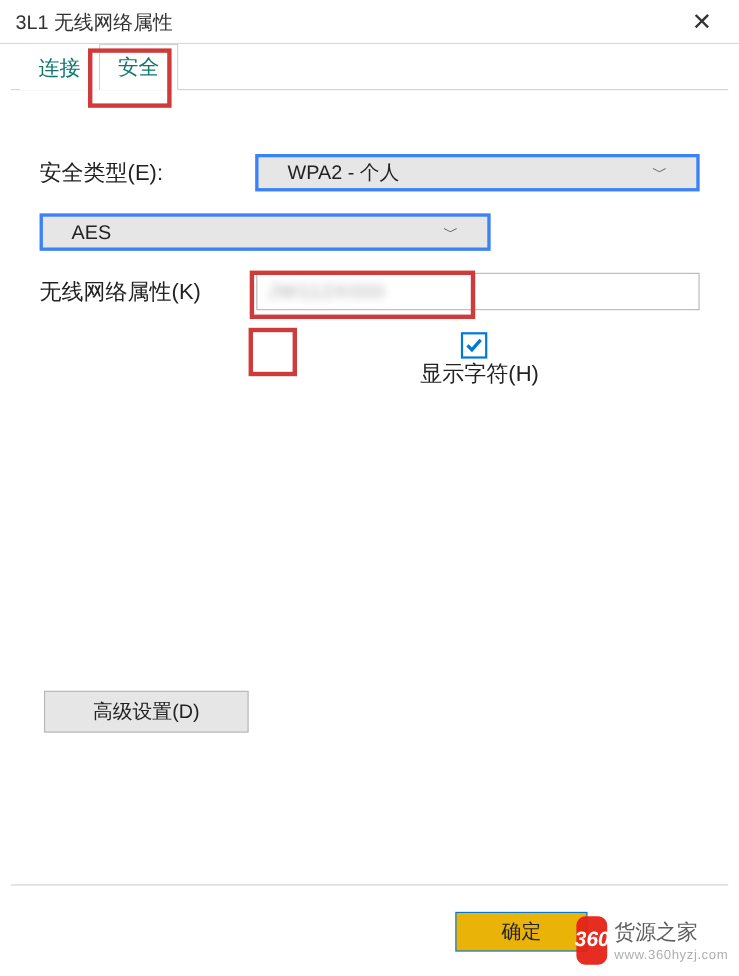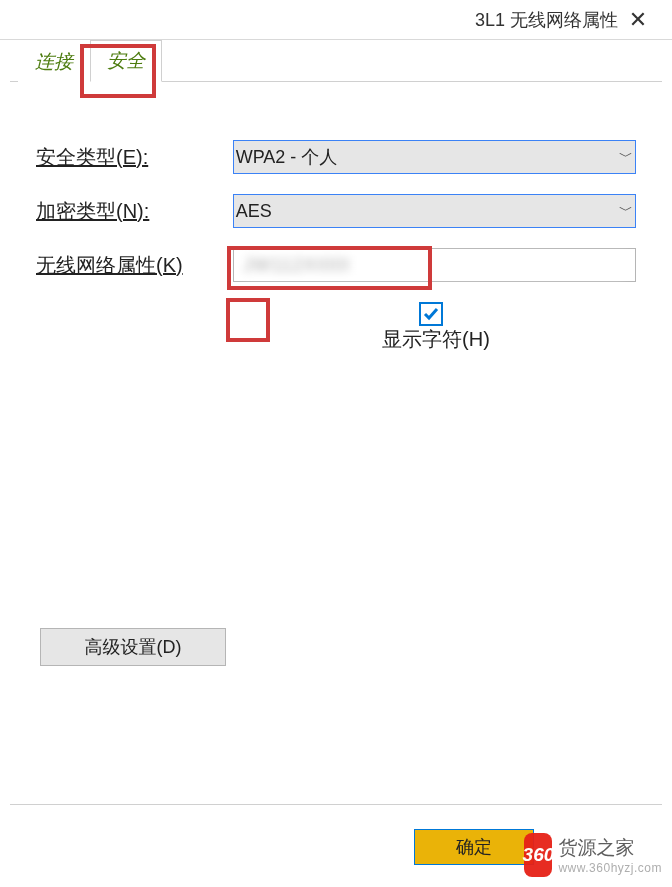--- a/index.html
+++ b/index.html
@@ -1,36 +1,36 @@
 <!DOCTYPE html>
 <html><head>
   <meta charset="utf-8">
   <style>
     * { margin: 0; padding: 0; box-sizing: border-box; font-family: "Microsoft YaHei", "Segoe UI", sans-serif; }
     body { width: 672px; height: 887px; background: #fff; position: relative; overflow: hidden; }
 
     .titlebar { height: 40px; display: flex; align-items: center; padding: 0 14px; border-bottom: 1px solid #d9d9d9; }
-    .title-text { font-size: 18px; color: #333; flex: 1; text-align: right; }
+    .title-text { font-size: 18px; color: #333; flex: 1; }
     .close-btn { width: 40px; height: 40px; display: flex; align-items: center; justify-content: center; font-size: 22px; color: #333; cursor: pointer; }
 
     .tabs { display: flex; height: 42px; padding-left: 18px; position: relative; }
     .tabs::after { content:""; position:absolute; left:10px; right:10px; bottom:0; height:1px; background:#d0d0d0; }
-    .tab { padding: 0 16px; display: flex; align-items: center; font-size: 19px; color: #4d7c0f; border: 1px solid transparent; border-bottom: none; cursor: pointer; position: relative; z-index:1; background:#fff;font-style:italic;}
+    .tab { padding: 0 16px; display: flex; align-items: center; font-size: 19px; color: #0f766e; border: 1px solid transparent; border-bottom: none; cursor: pointer; position: relative; z-index:1; background:#fff;}
     .tab.inactive { border-color: transparent; }
     .tab.active { border: 1px solid #d0d0d0; border-bottom: 1px solid #fff; background:#fff; }
 
     .tab-highlight { position: absolute; border: 4px solid #cf3a3a; pointer-events: none; z-index:5; }
     .hl-tab { left: 80px; top: 44px; width: 76px; height: 54px; }
     .hl-key { left: 227px; top: 246px; width: 205px; height: 44px; }
     .hl-check { left: 226px; top: 298px; width: 44px; height: 44px; }
 
     .content { padding: 58px 36px 0 36px; }
     .row { display: flex; align-items: center; margin-bottom: 20px; }
-    .label { width: 200px; font-size: 20px; color: #222; text-decoration: underline; }
-    .select-box { height: 34px; border: 1px solid #3b82f6; background: #e6e6e6; display: flex; align-items: center; padding: 0 2px; font-size: 18px; color: #222; width: 410px; cursor:pointer;}
+    .label { width: 200px; font-size: 20px; color: #222; }
+    .select-box { height: 34px; border: 3px solid #3b82f6; background: #e6e6e6; display: flex; align-items: center; padding: 0 26px; font-size: 18px; color: #222; width: 410px; cursor:pointer;}
     .select-caret { margin-left: auto; font-size: 14px; color: #555; }
 
     .key-input-wrap { width: 410px; height: 34px; border: 1px solid #b5b5b5; display: flex; align-items: center; padding: 0 10px; background: #fff; }
     .key-input { border: none; outline: none; font-size: 18px; color: #aaa; width: 100%; filter: blur(4px); letter-spacing: 1px; }
 
     .check-row { display:flex; align-items:center; margin-top: 16px; margin-left: 200px; flex-direction: column; }
     .checkbox { width: 24px; height: 24px; border: 2px solid #0078d7; display: inline-flex; align-items: center; justify-content: center; margin-right: 10px; cursor: pointer; background:#fff;}
     .checkmark { stroke: #0078d7; stroke-width: 3; fill: none; }
     .check-label { font-size: 20px; color: #222; }
 
@@ -67,21 +67,20 @@
 
   <div class="row">
     <div class="label">安全类型(E):</div>
     <div class="select-box">
       <span>WPA2 - 个人</span>
       <span class="select-caret">﹀</span>
     </div>
   </div>
 
   <div class="row">
-    <div class="label">加密类型(N):</div>
     <div class="select-box">
       <span>AES</span>
       <span class="select-caret">﹀</span>
     </div>
   </div>
 
   <div class="row">
     <div class="label">无线网络属性(K)</div>
     <div class="key-input-wrap">
       <input class="key-input" value="JW112XI00I" style="">

